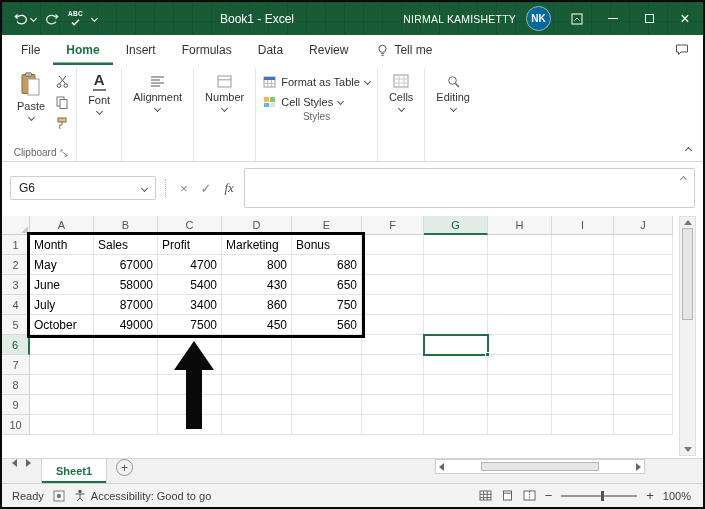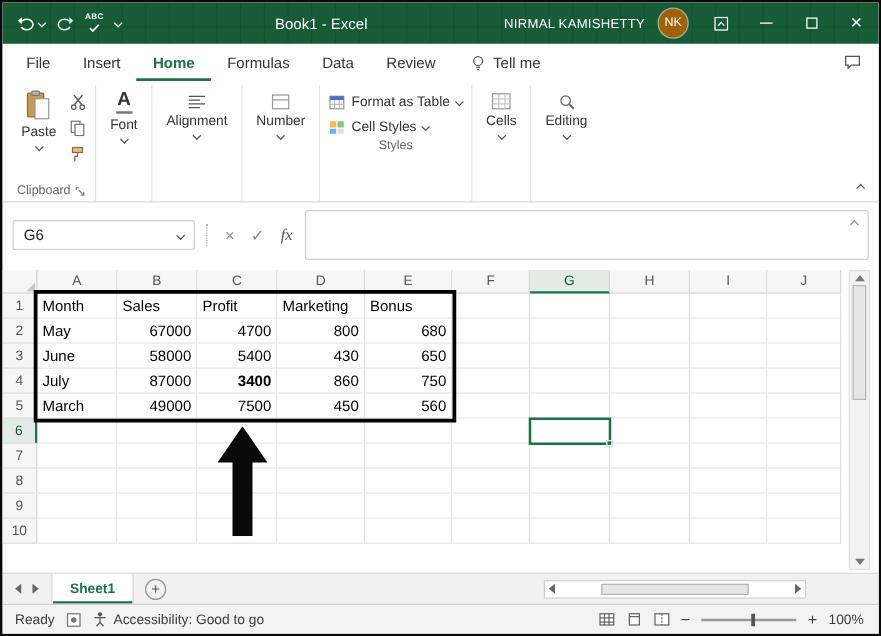--- a/index.html
+++ b/index.html
@@ -10,21 +10,21 @@
 .titlebar{flex:0 0 33px;background:#185c37;position:relative;display:flex;align-items:center;color:#fff}
 .tb-pattern{position:absolute;inset:0;background-image:linear-gradient(rgba(8,42,24,.6) 1px,transparent 1px),linear-gradient(90deg,rgba(8,42,24,.6) 1px,transparent 1px);background-size:19px 19px;opacity:.3;pointer-events:none}
 .qat{display:flex;align-items:center;gap:9px;margin-left:12px;z-index:1}
 .qbtn{display:flex;align-items:center;gap:3px;color:#fff}
 .spellwrap{display:flex;flex-direction:column;align-items:center;line-height:1;gap:1px}
 .abc{font-size:6.5px;font-weight:700;letter-spacing:.3px}
 .wchev{width:5px;height:5px;border-right:1.3px solid #fff;border-bottom:1.3px solid #fff;transform:rotate(45deg);display:inline-block}
 .tb-title{position:absolute;left:218px;top:0;height:33px;display:flex;align-items:center;font-size:12px;z-index:1}
 .tb-right{margin-left:auto;display:flex;align-items:center;z-index:1}
 .tb-user{font-size:10.5px;letter-spacing:.2px;margin-right:10px}
-.avatar{width:25px;height:25px;border-radius:50%;background:#a16207;border:1px solid #9db3a6;display:flex;align-items:center;justify-content:center;font-size:10px;font-weight:400;margin-right:8px}
+.avatar{width:25px;height:25px;border-radius:50%;background:#0369a1;border:1px solid #9db3a6;display:flex;align-items:center;justify-content:center;font-size:10px;font-weight:700;margin-right:8px}
 .winbtn{width:36px;height:33px;display:flex;align-items:center;justify-content:center;color:#fff}
 .minbar{width:10px;height:1px;background:#fff;display:inline-block}
 .maxbox{width:9px;height:9px;border:1px solid #fff;display:inline-block}
 .closex{font-size:16px;line-height:1}
 
 
 .tabrow{flex:0 0 30px;display:flex;align-items:stretch;background:#fff;padding-left:6px;font-size:12px;color:#333}
 .rtab{display:flex;align-items:center;padding:0 13px}
 .rtab.active{color:#1e7145;font-weight:700;box-shadow:inset 0 -2.5px 0 #1e7145}
 .tellme{display:flex;align-items:center;gap:6px;margin-left:16px;color:#333}
@@ -70,21 +70,21 @@
 .gcell.num{justify-content:flex-end}
 .datab{position:absolute;left:25px;top:-3px;width:338px;height:106px;border:3px solid #000;pointer-events:none;z-index:3}
 .selcell{position:absolute;left:421px;top:99px;width:66px;height:22px;border:2px solid #1e7145;z-index:3}
 .fillh{position:absolute;right:-3px;bottom:-3px;width:5px;height:5px;background:#1e7145;border:1px solid #fff}
 .arrowup{position:absolute;left:172px;top:106px;width:40px;height:88px;background:#0a0a0a;clip-path:polygon(50% 0,100% 33%,70% 33%,70% 100%,30% 100%,30% 33%,0 33%);z-index:4}
 .vscroll{position:absolute;top:2px;right:7px;bottom:2px;width:17px;background:#f2f2f2;border:1px solid #e0e0e0;display:flex;flex-direction:column;align-items:center;padding:3px 0}
 .vthumb{width:11px;height:92px;background:#e6e6e6;border:1px solid #b6b6b6;margin-top:3px}
 .vbot{margin-top:auto}
 
 
-.sheetbar{flex:0 0 25px;background:#f1f1f1;border-top:1px solid #d5d5d5;display:flex;align-items:center}
+.sheetbar{flex:0 0 25px;background:#f1f1f1;border-top:1px solid #d5d5d5;display:flex;align-items:flex-start}
 .snav{display:flex;gap:9px;padding:0 10px}
 .sheettab{height:100%;background:#fff;display:flex;align-items:center;padding:0 14px;font-size:11px;font-weight:700;color:#1e7145;border-left:1px solid #d5d5d5;border-right:1px solid #d5d5d5;box-shadow:inset 0 -2px 0 #1e7145}
 .addsheet{width:17px;height:17px;border-radius:50%;border:1px solid #949494;color:#555;display:flex;align-items:center;justify-content:center;font-size:12px;margin-left:9px;line-height:1}
 .hscroll{margin-left:auto;margin-right:58px;width:210px;height:15px;background:#fff;border:1px solid #cfcfcf;display:flex;align-items:center;padding:0 3px;gap:3px}
 .hthumb{height:9px;width:118px;background:#e6e6e6;border:1px solid #b6b6b6;margin:0 auto}
 
 
 .statusbar{flex:0 0 24px;background:#f3f3f3;border-top:1px solid #d0d0d0;display:flex;align-items:center;font-size:11px;color:#3b3b3b;padding:0 10px;gap:9px}
 .acc{display:flex;align-items:center;gap:5px}
 .sbright{margin-left:auto;display:flex;align-items:center;gap:9px;padding-right:2px}
@@ -148,22 +148,22 @@
           <span class="maxbox"></span>
         </span>
       <span class="winbtn closex">
           <span>×</span>
         </span>
     </div>
   </div>
 
   <div class="tabrow">
     <div class="rtab">File</div>
+    <div class="rtab active">Home</div>
     <div class="rtab">Insert</div>
-    <div class="rtab active">Home</div>
     <div class="rtab">Formulas</div>
     <div class="rtab">Data</div>
     <div class="rtab">Review</div>
     <div class="tellme">
       <svg width="11" height="13" viewBox="0 0 11 13">
           <circle cx="5.5" cy="4.8" r="3.6" fill="none" stroke="#555"></circle>
           <path d="M4 9.8 h3 M4.5 11.6 h2" stroke="#555"></path>
         </svg>
       <span>Tell me</span>
     </div>
@@ -364,32 +364,32 @@
             <div class="gcell" style="width: 62px;"></div>
             <div class="gcell" style="width: 64px;"></div>
             <div class="gcell" style="width: 64px;"></div>
             <div class="gcell" style="width: 62px;"></div>
             <div class="gcell" style="width: 59px;"></div>
           </div>
           <div class="grow">
             <div class="rowhdr">4</div>
             <div class="gcell" style="width: 64px;">July</div>
             <div class="gcell num" style="width: 64px;">87000</div>
-            <div class="gcell num" style="width: 64px; font-weight: bold;">3400</div>
+            <div class="gcell num" style="width: 64px;">3400</div>
             <div class="gcell num" style="width: 70px;">860</div>
             <div class="gcell num" style="width: 70px;">750</div>
             <div class="gcell" style="width: 62px;"></div>
             <div class="gcell" style="width: 64px;"></div>
             <div class="gcell" style="width: 64px;"></div>
             <div class="gcell" style="width: 62px;"></div>
             <div class="gcell" style="width: 59px;"></div>
           </div>
           <div class="grow">
             <div class="rowhdr">5</div>
-            <div class="gcell" style="width: 64px;">March</div>
+            <div class="gcell" style="width: 64px;">October</div>
             <div class="gcell num" style="width: 64px;">49000</div>
             <div class="gcell num" style="width: 64px;">7500</div>
             <div class="gcell num" style="width: 70px;">450</div>
             <div class="gcell num" style="width: 70px;">560</div>
             <div class="gcell" style="width: 62px;"></div>
             <div class="gcell" style="width: 64px;"></div>
             <div class="gcell" style="width: 64px;"></div>
             <div class="gcell" style="width: 62px;"></div>
             <div class="gcell" style="width: 59px;"></div>
           </div>

